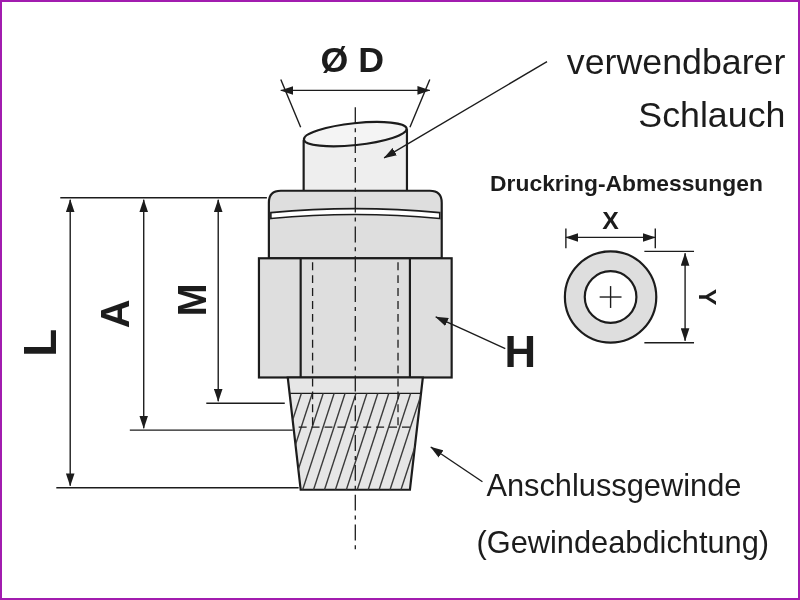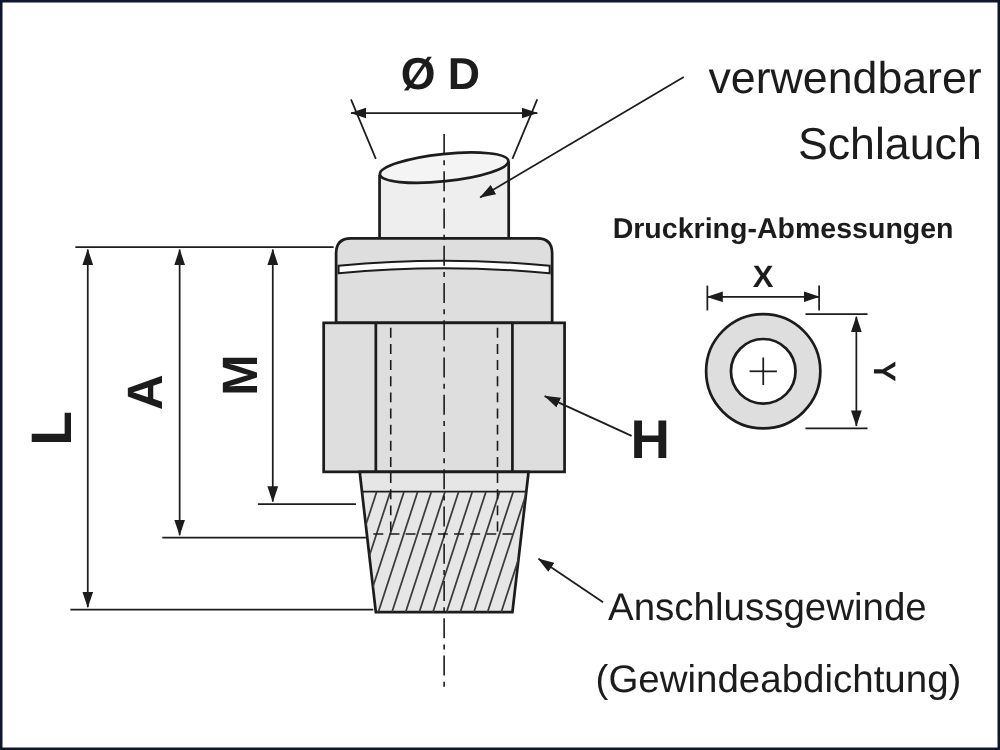--- a/index.html
+++ b/index.html
@@ -1,19 +1,19 @@
 <!DOCTYPE html>
 <html style="--line: #1c1c1c; --fill-light: #dedede; --fill-lighter: #eeeeee; --background: #ffffff;"><head>
 <meta charset="utf-8">
 <style>
   html,body{margin:0;padding:0;background:#fff}
   .page{
     position:relative;width:800px;height:600px;box-sizing:border-box;
     background:var(--background,#ffffff);
-    border:2px solid #0f172a;
+    border:2px solid #a21caf;
     font-family:"Liberation Sans", sans-serif;
     overflow:hidden;
   }
   svg{display:block}
   text{fill:var(--line,#1c1c1c)}
   .t-dim{font-weight:700}
   .t-plain{font-weight:400}
   .outline{stroke:var(--line,#1c1c1c);stroke-width:2.2;fill:none}
   .thin{stroke:var(--line,#1c1c1c);stroke-width:1.4;fill:none}
   .dim{stroke:var(--line,#1c1c1c);stroke-width:1.4;fill:none}

